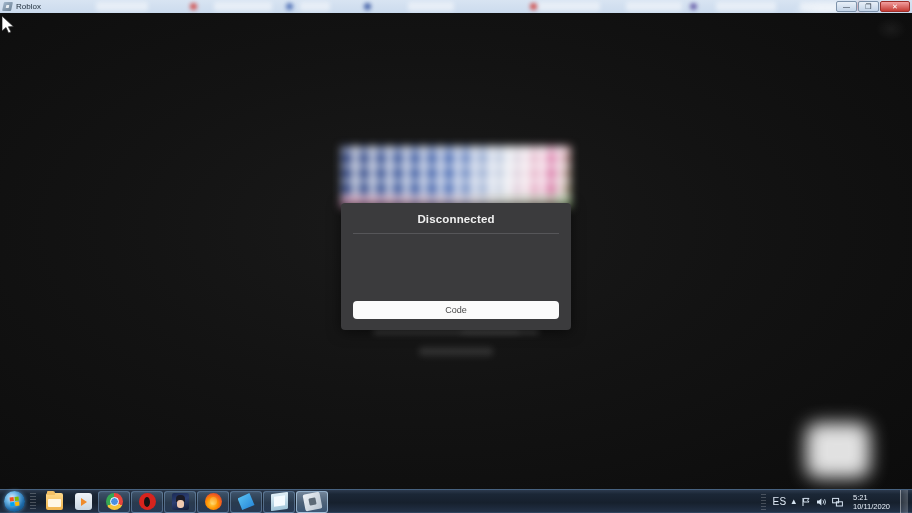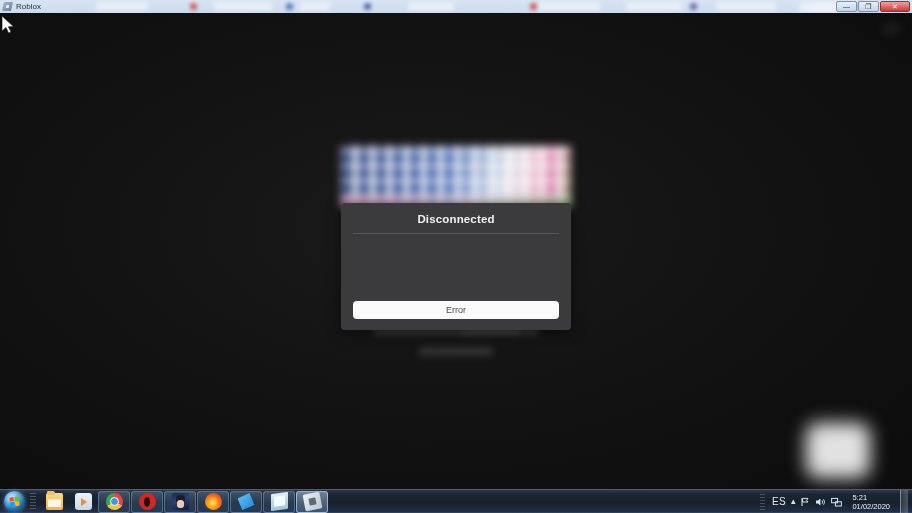--- a/index.html
+++ b/index.html
@@ -313,21 +313,21 @@
 
   <div id="under-blur">
     <div class="ubar" style="left:32px;top:4px;width:166px;height:5px;"></div>
     <div class="ubar" style="left:120px;top:4px;width:58px;height:5px;opacity:.7;"></div>
     <div class="ubar" style="left:78px;top:22px;width:74px;height:9px;opacity:.55;"></div>
   </div>
 
   <div id="dialog">
     <div id="dialog-title">Disconnected</div>
     <div id="dialog-divider"></div>
-    <button id="leave-button">Error</button>
+    <button id="leave-button">Code</button>
   </div>
 </div>
 
 <div id="taskbar">
 
   <div id="start-orb">
     <div id="start-orb-inner">
       <div id="orb-flag">
         <div class="orb-quad" style="background:#f25022;"></div>
         <div class="orb-quad" style="background:#7fba00;"></div>
@@ -395,18 +395,18 @@
 
     <span class="tray-ico">
       <svg width="11" height="10" viewBox="0 0 11 10">
         <rect x="0.6" y="1.4" width="6" height="4.4" fill="none" stroke="#d6e3f1" stroke-width="1"></rect>
         <rect x="4.4" y="4.8" width="6" height="4.2" fill="none" stroke="#d6e3f1" stroke-width="1"></rect>
       </svg>
     </span>
 
     <div id="clock">
       <div>5:21</div>
-      <div>01/02/2020</div>
+      <div>10/11/2020</div>
     </div>
 
     <div id="show-desktop"></div>
   </div>
 </div>
 
 </body></html>

